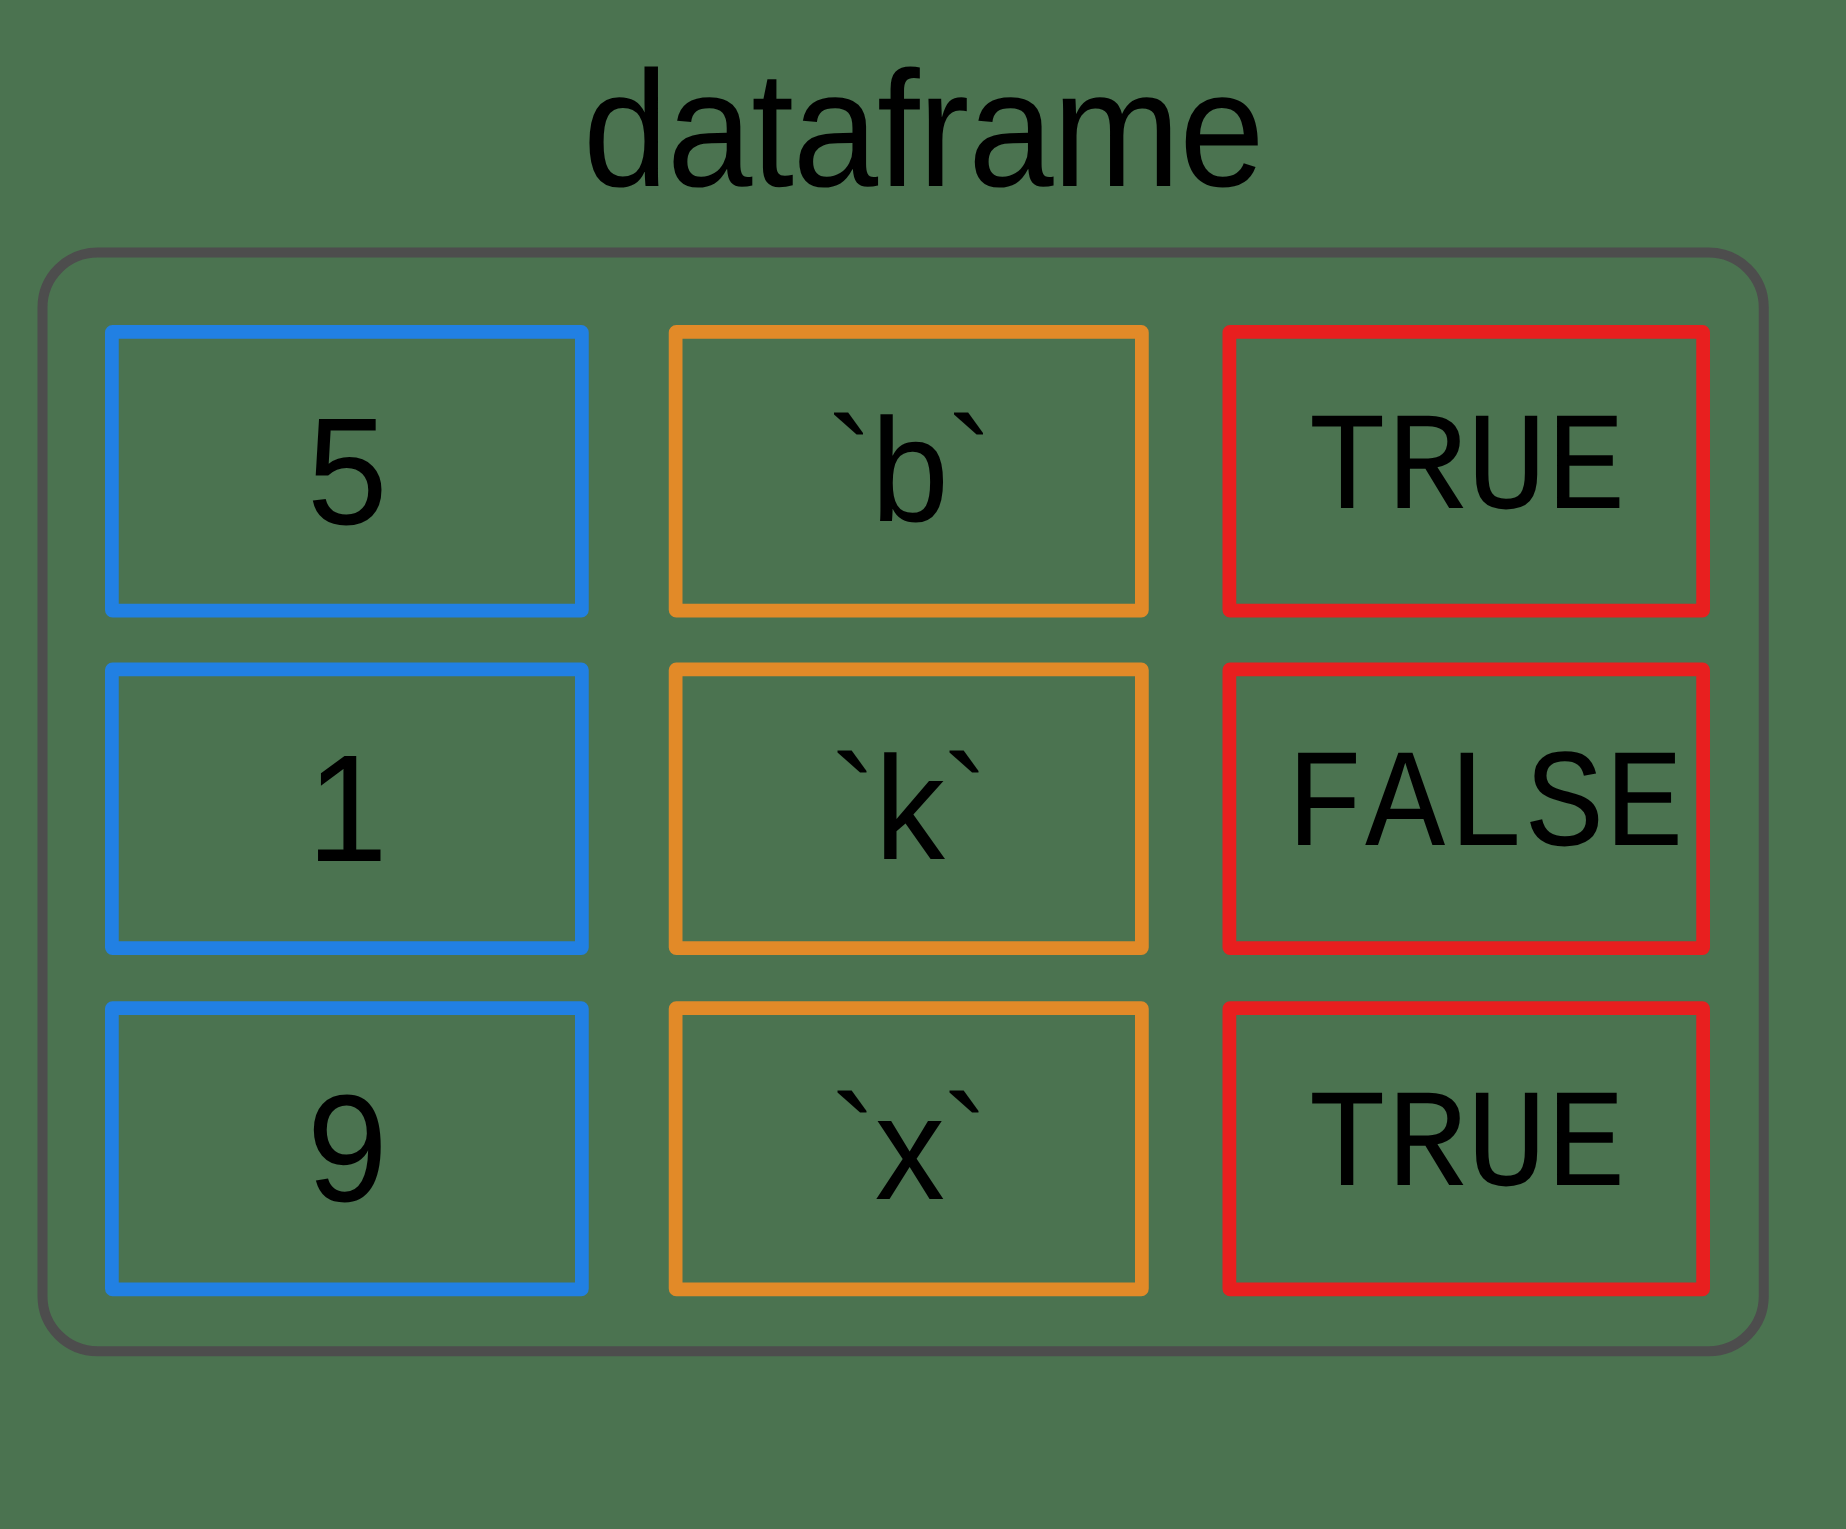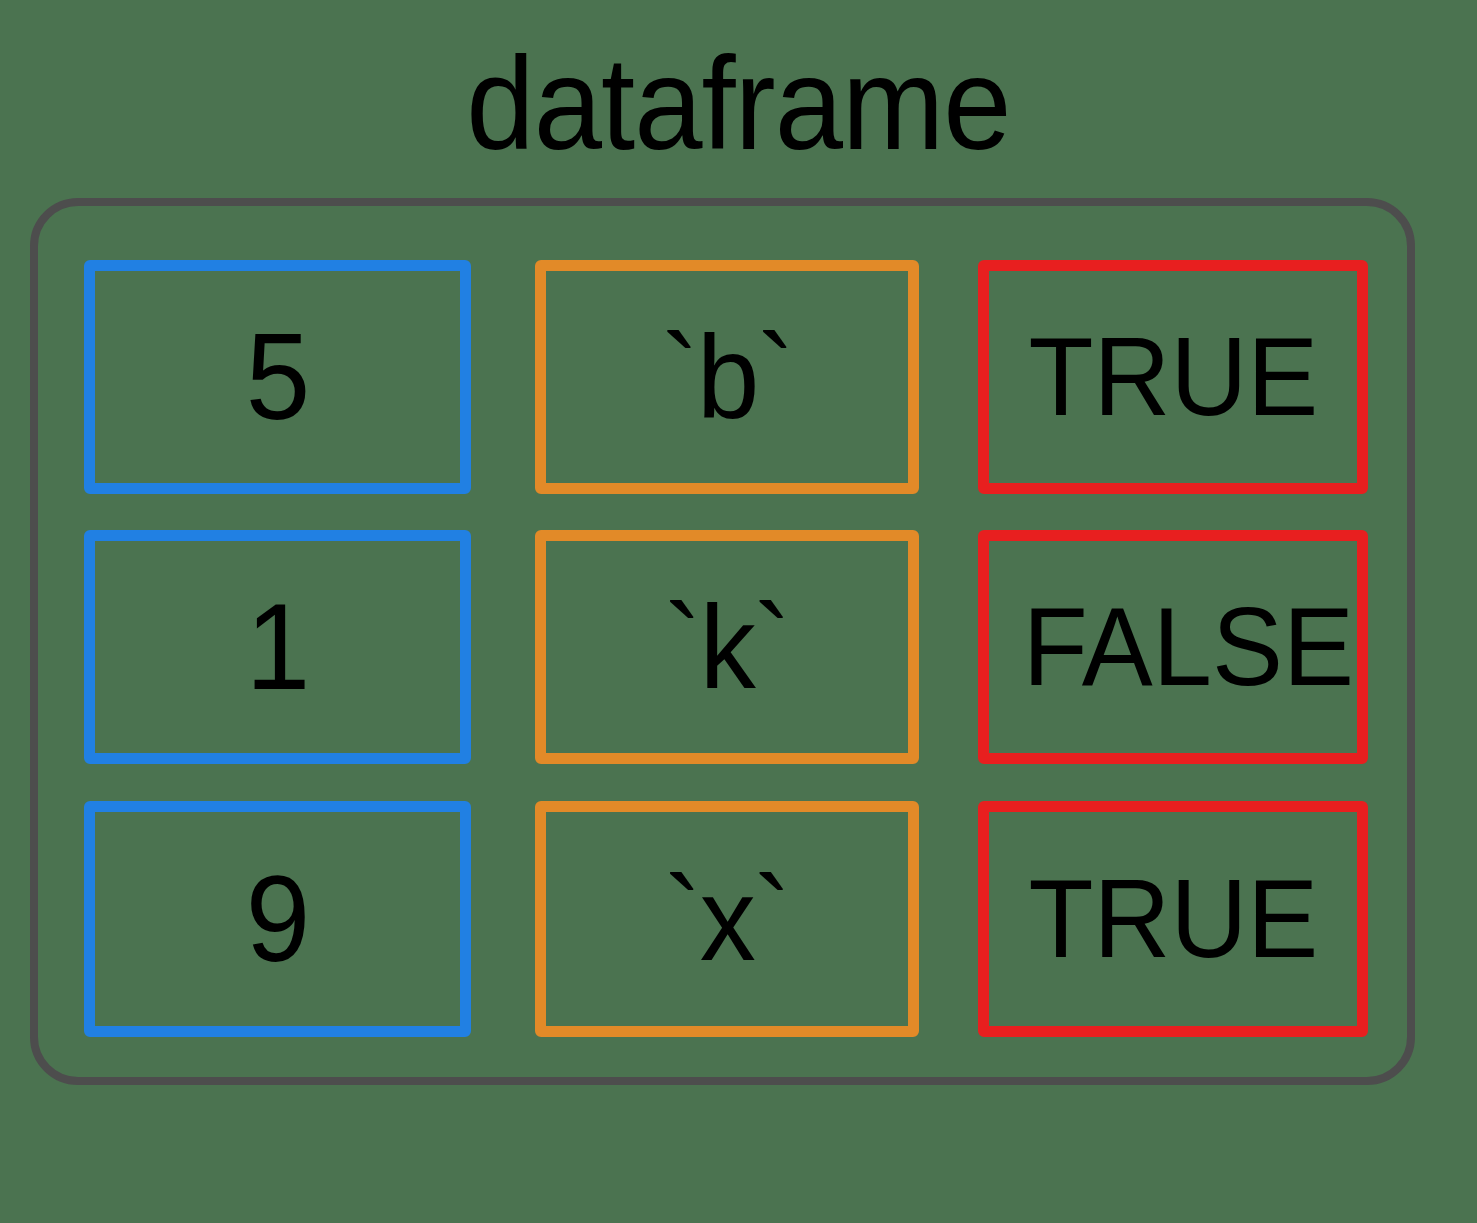--- a/index.html
+++ b/index.html
@@ -79,21 +79,21 @@
     transform: scaleX(0.95);
     font-weight: 400;
   }
   .col-numeric { border-color: #2180e3; }
   .col-character { border-color: #e28a28; }
   .col-logical { border-color: #e81f1f; }
 
   
   .c0 { left: 84px;  width: 387px; }
   .c1 { left: 535px; width: 384px; }
-  .c2 { left: 978px; width: 390px; }
+  .c2 { left: 978px; width: 390px; font-family: Liberation Mono, monospace; }
 
   
   .r0 { top: 260px; height: 234px; }
   .r1 { top: 530px; height: 234px; }
   .r2 { top: 801px; height: 236px; }
 
   
   .c2 .cell-text { font-size: 112px; letter-spacing: 0px; }
   .c1 .cell-text { font-size: 118px; letter-spacing: -2px; }
   .c0 .cell-text { font-size: 122px; }

